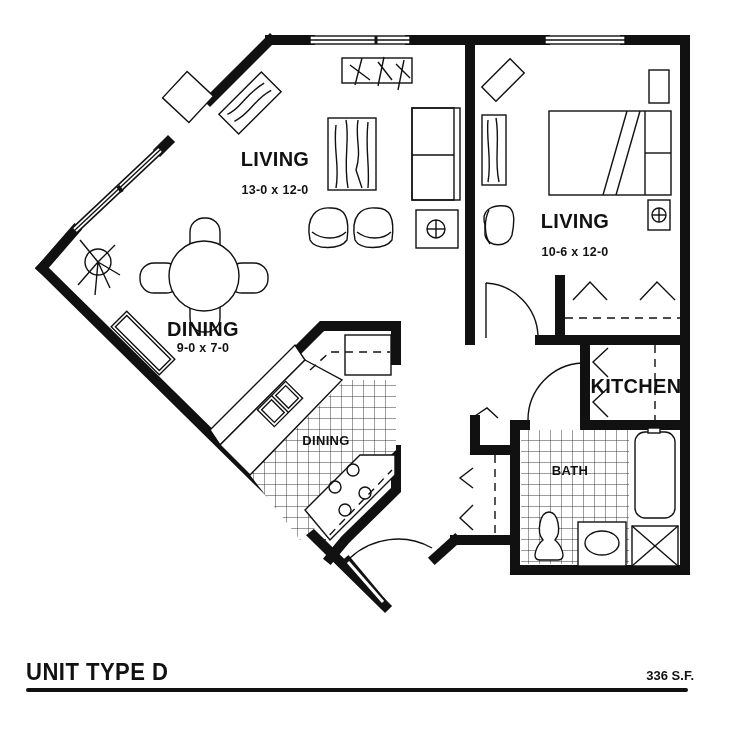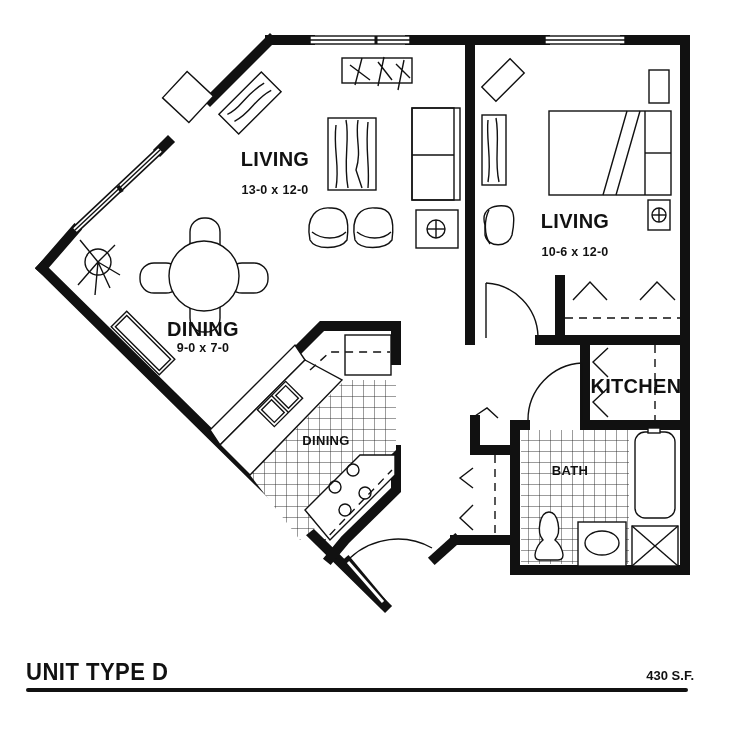--- a/index.html
+++ b/index.html
@@ -254,14 +254,14 @@
   <div class="room-name" style="font-size:13px; background:rgba(255,255,255,0.0);">DINING</div>
 </div>
 <div class="room-label" style="left:570px; top:463px;">
   <div class="room-name" style="font-size:13px;">BATH</div>
 </div>
 <div class="room-label" style="left:636px; top:375px;">
   <div class="room-name">KITCHEN</div>
 </div>
 
 <div id="title">UNIT TYPE D</div>
-<div id="area">430 S.F.</div>
+<div id="area">336 S.F.</div>
 <div id="rule"></div>
 
 </body></html>

